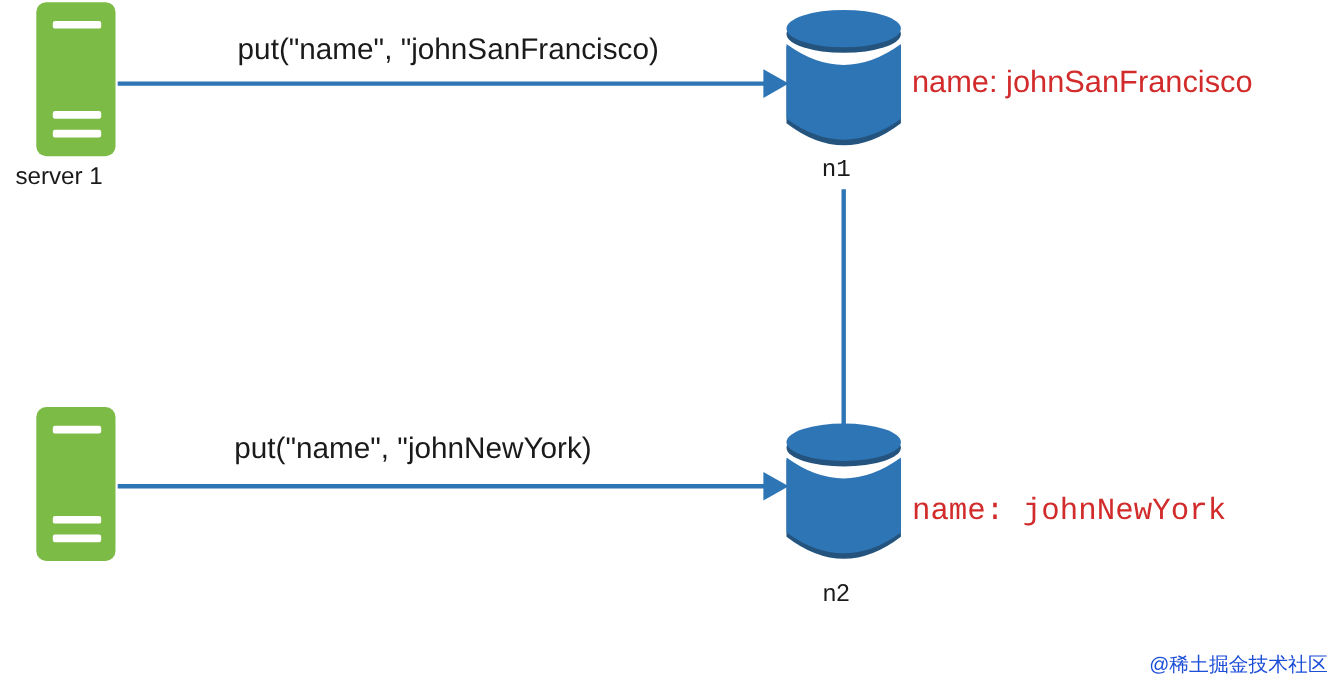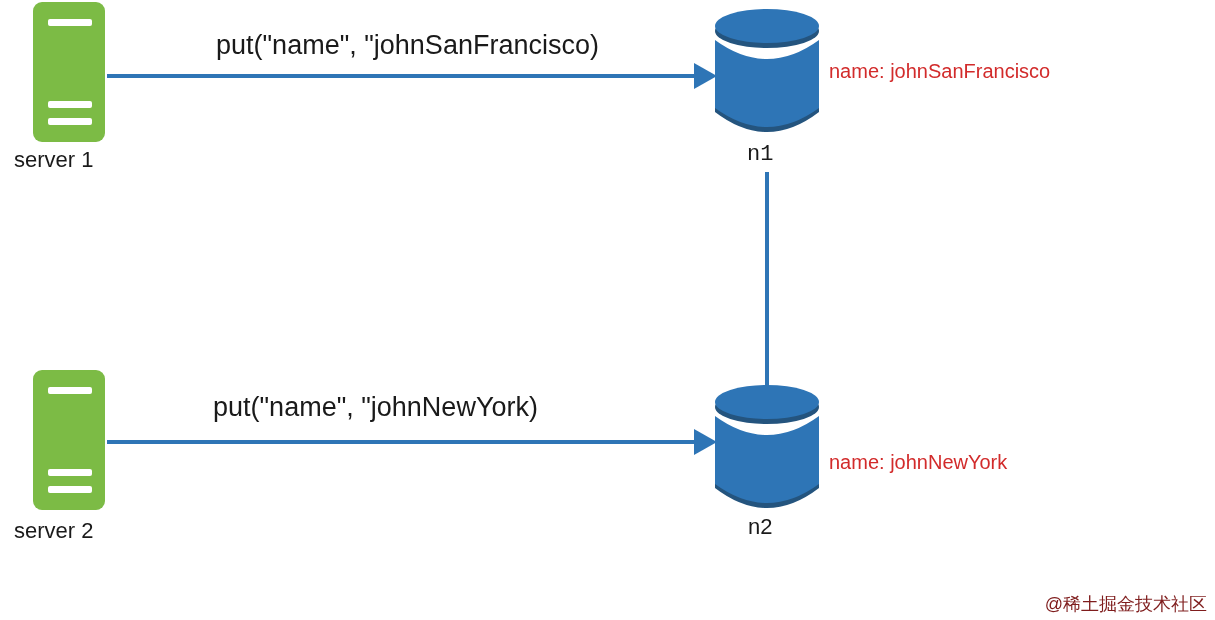--- a/index.html
+++ b/index.html
@@ -16,23 +16,23 @@
     left: 0; top: 0;
   }
   .txt {
     position: absolute;
     white-space: nowrap;
     line-height: 1;
     color: #1a1a1a;
   }
   .put-label   { font-size: 27px; }
   .node-label  { font-size: 22px; }
-  .red-note    { font-size: 20px; color: #d22b2b; }
+  .red-note    { font-size: 28px; color: #d22b2b; }
   .caption     { font-size: 27px; }
-  .watermark   { font-size: 18px; color: #7f1d1d; }
+  .watermark   { font-size: 18px; color: #1d4ed8; }
 </style>
 </head>
 <body>
 
 <div class="stage">
 
   <svg class="layer" width="1215" height="620" viewBox="0 0 1215 620">
 
     <line x1="767" y1="172" x2="767" y2="392" stroke-width="4" stroke="#2e75b6"></line>
 
@@ -74,26 +74,25 @@
       <ellipse cx="767" cy="26" rx="52" ry="17" fill="#2e75b6"></ellipse>
     </g>
   </svg>
 
   <div class="txt put-label" style="left:216px; top:32px;">put("name", "johnSanFrancisco)</div>
 
   <div class="txt put-label" style="left:213px; top:394px;">put("name", "johnNewYork)</div>
 
   <div class="txt node-label" style="left:14px; top:149px;">server 1</div>
 
-  <div class="txt node-label" style="left:14px; top:520px;">server 2</div>
 
   <div class="txt node-label" style="left:747px; top:144px;font-family:Liberation Mono, monospace;">n1</div>
 
-  <div class="txt node-label" style="left:748px; top:516px;text-align:center;">n2</div>
+  <div class="txt node-label" style="left:748px; top:528px;text-align:center;">n2</div>
 
   <div class="txt red-note" style="left:829px; top:61px;">name: johnSanFrancisco</div>
 
-  <div class="txt red-note" style="left:829px; top:452px;">name: johnNewYork</div>
+  <div class="txt red-note" style="left:829px; top:452px;font-family:Liberation Mono, monospace;">name: johnNewYork</div>
 
 
   <div class="txt watermark" style="right:8px; top:595px;">@稀土掘金技术社区</div>
 
 </div>
 
 </body></html>

